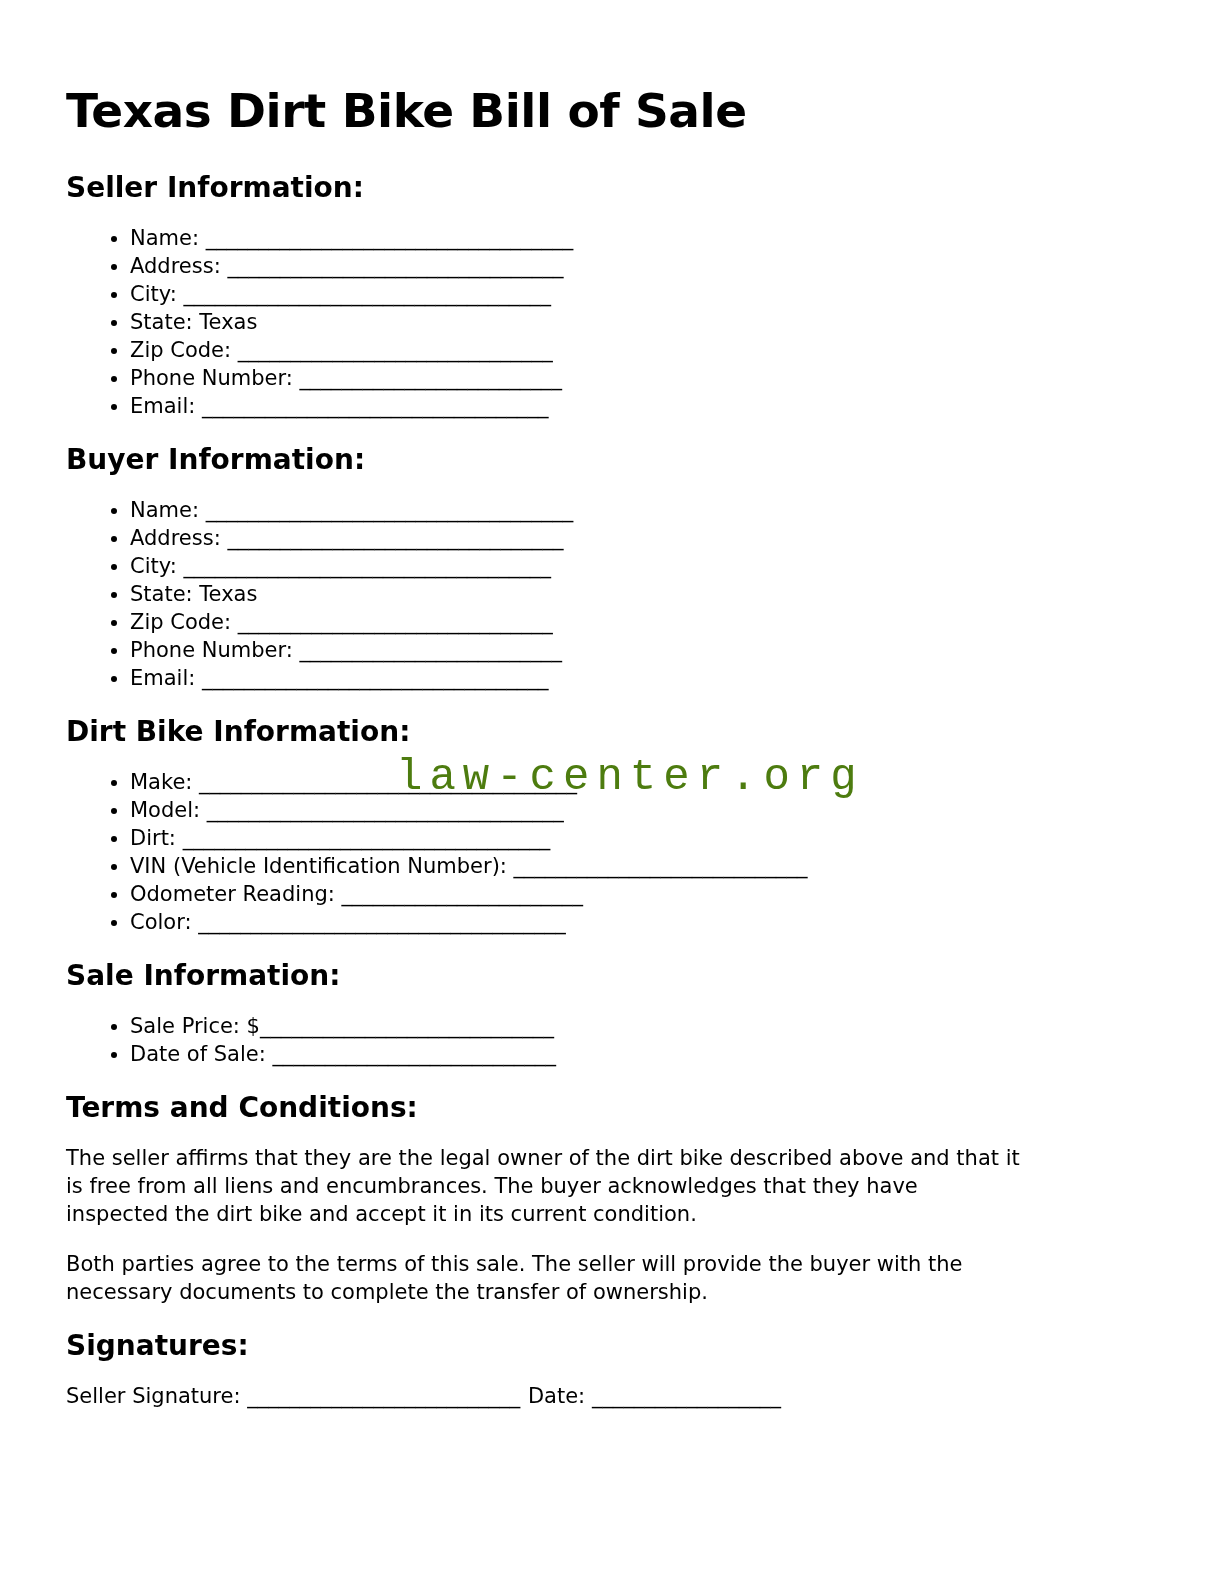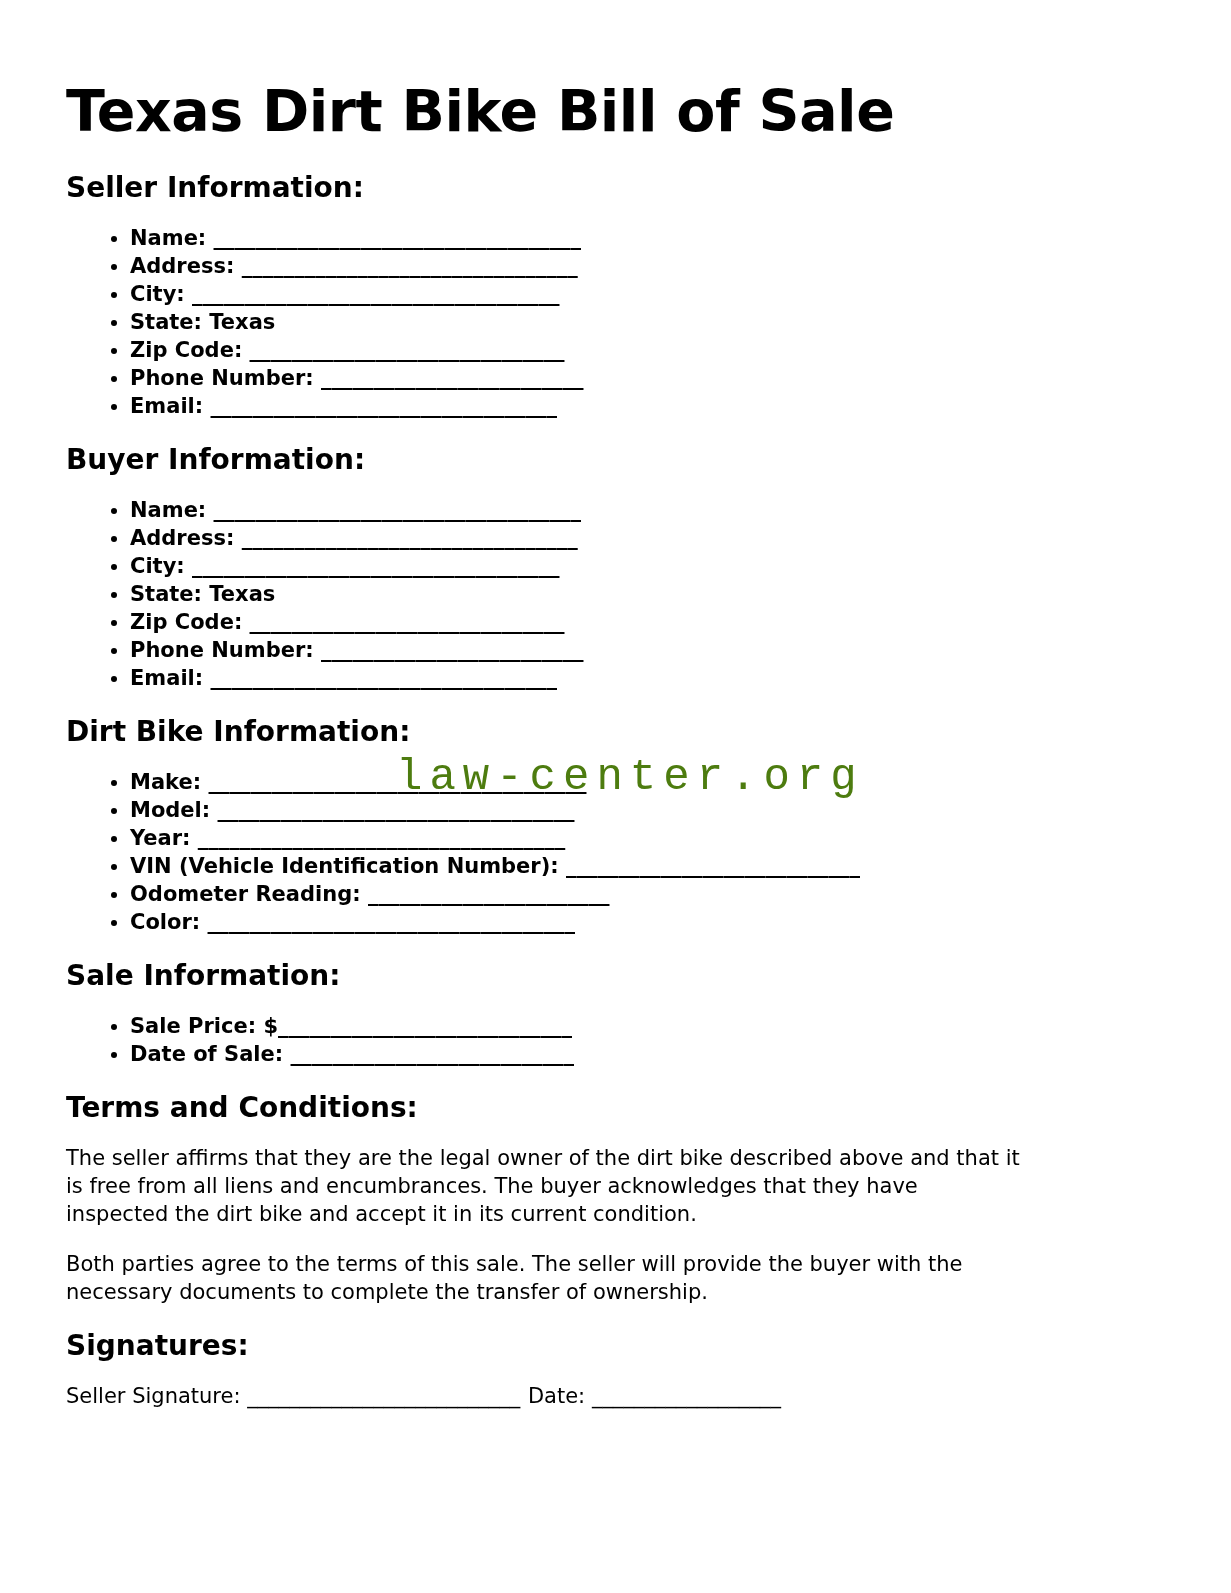--- a/index.html
+++ b/index.html
@@ -14,21 +14,21 @@
     color: #000000;
     font-family: "DejaVu Sans", "Liberation Sans", sans-serif;
     font-size: 21px;
     line-height: 28px;
     overflow: hidden;
   }
   .doc {
     padding: 0 100px 0 66px;
   }
   h1.doc-title {
-    font-size: 57px;
+    font-size: 47px;
     line-height: 50px;
     font-weight: bold;
     letter-spacing: -0.5px;
     margin: 86px 0 38px 0;
   }
   p.para {
     margin: 22px 0 0 0;
     max-width: 1085px;
     white-space: pre-line;
   }
@@ -41,21 +41,20 @@
     font-weight: bold;
     margin: 26px 0 0 0;
   }
   ul.field-list {
     margin: 22px 0 0 0;
     padding: 0 0 0 64px;
     list-style: disc outside;
   }
   ul.field-list li {
     line-height: 28px;
-    font-weight: bold;
   }
   .blank {
     white-space: nowrap;
     letter-spacing: 0;
   }
   .sig-row {
     margin: 22px 0 0 0;
   }
   .sig-date-label {
     margin-left: 1px;
@@ -100,21 +99,21 @@
     <li><span>State:</span> <span>Texas</span></li>
     <li><span>Zip Code:</span> <span class="blank">______________________________</span></li>
     <li><span>Phone Number:</span> <span class="blank">_________________________</span></li>
     <li><span>Email:</span> <span class="blank">_________________________________</span></li>
   </ul>
 
   <h2 class="section-heading">Dirt Bike Information:</h2>
   <ul class="field-list">
     <li><span>Make:</span> <span class="blank">____________________________________</span></li>
     <li><span>Model:</span> <span class="blank">__________________________________</span></li>
-    <li><span>Year:</span> <span class="blank">___________________________________</span></li>
+    <li><span>Dirt:</span> <span class="blank">___________________________________</span></li>
     <li><span>VIN (Vehicle Identification Number):</span> <span class="blank">____________________________</span></li>
     <li><span>Odometer Reading:</span> <span class="blank">_______________________</span></li>
     <li><span>Color:</span> <span class="blank">___________________________________</span></li>
   </ul>
 
   <h2 class="section-heading">Sale Information:</h2>
   <ul class="field-list">
     <li><span>Sale Price: $</span><span class="blank">____________________________</span></li>
     <li><span>Date of Sale:</span> <span class="blank">___________________________</span></li>
   </ul>

